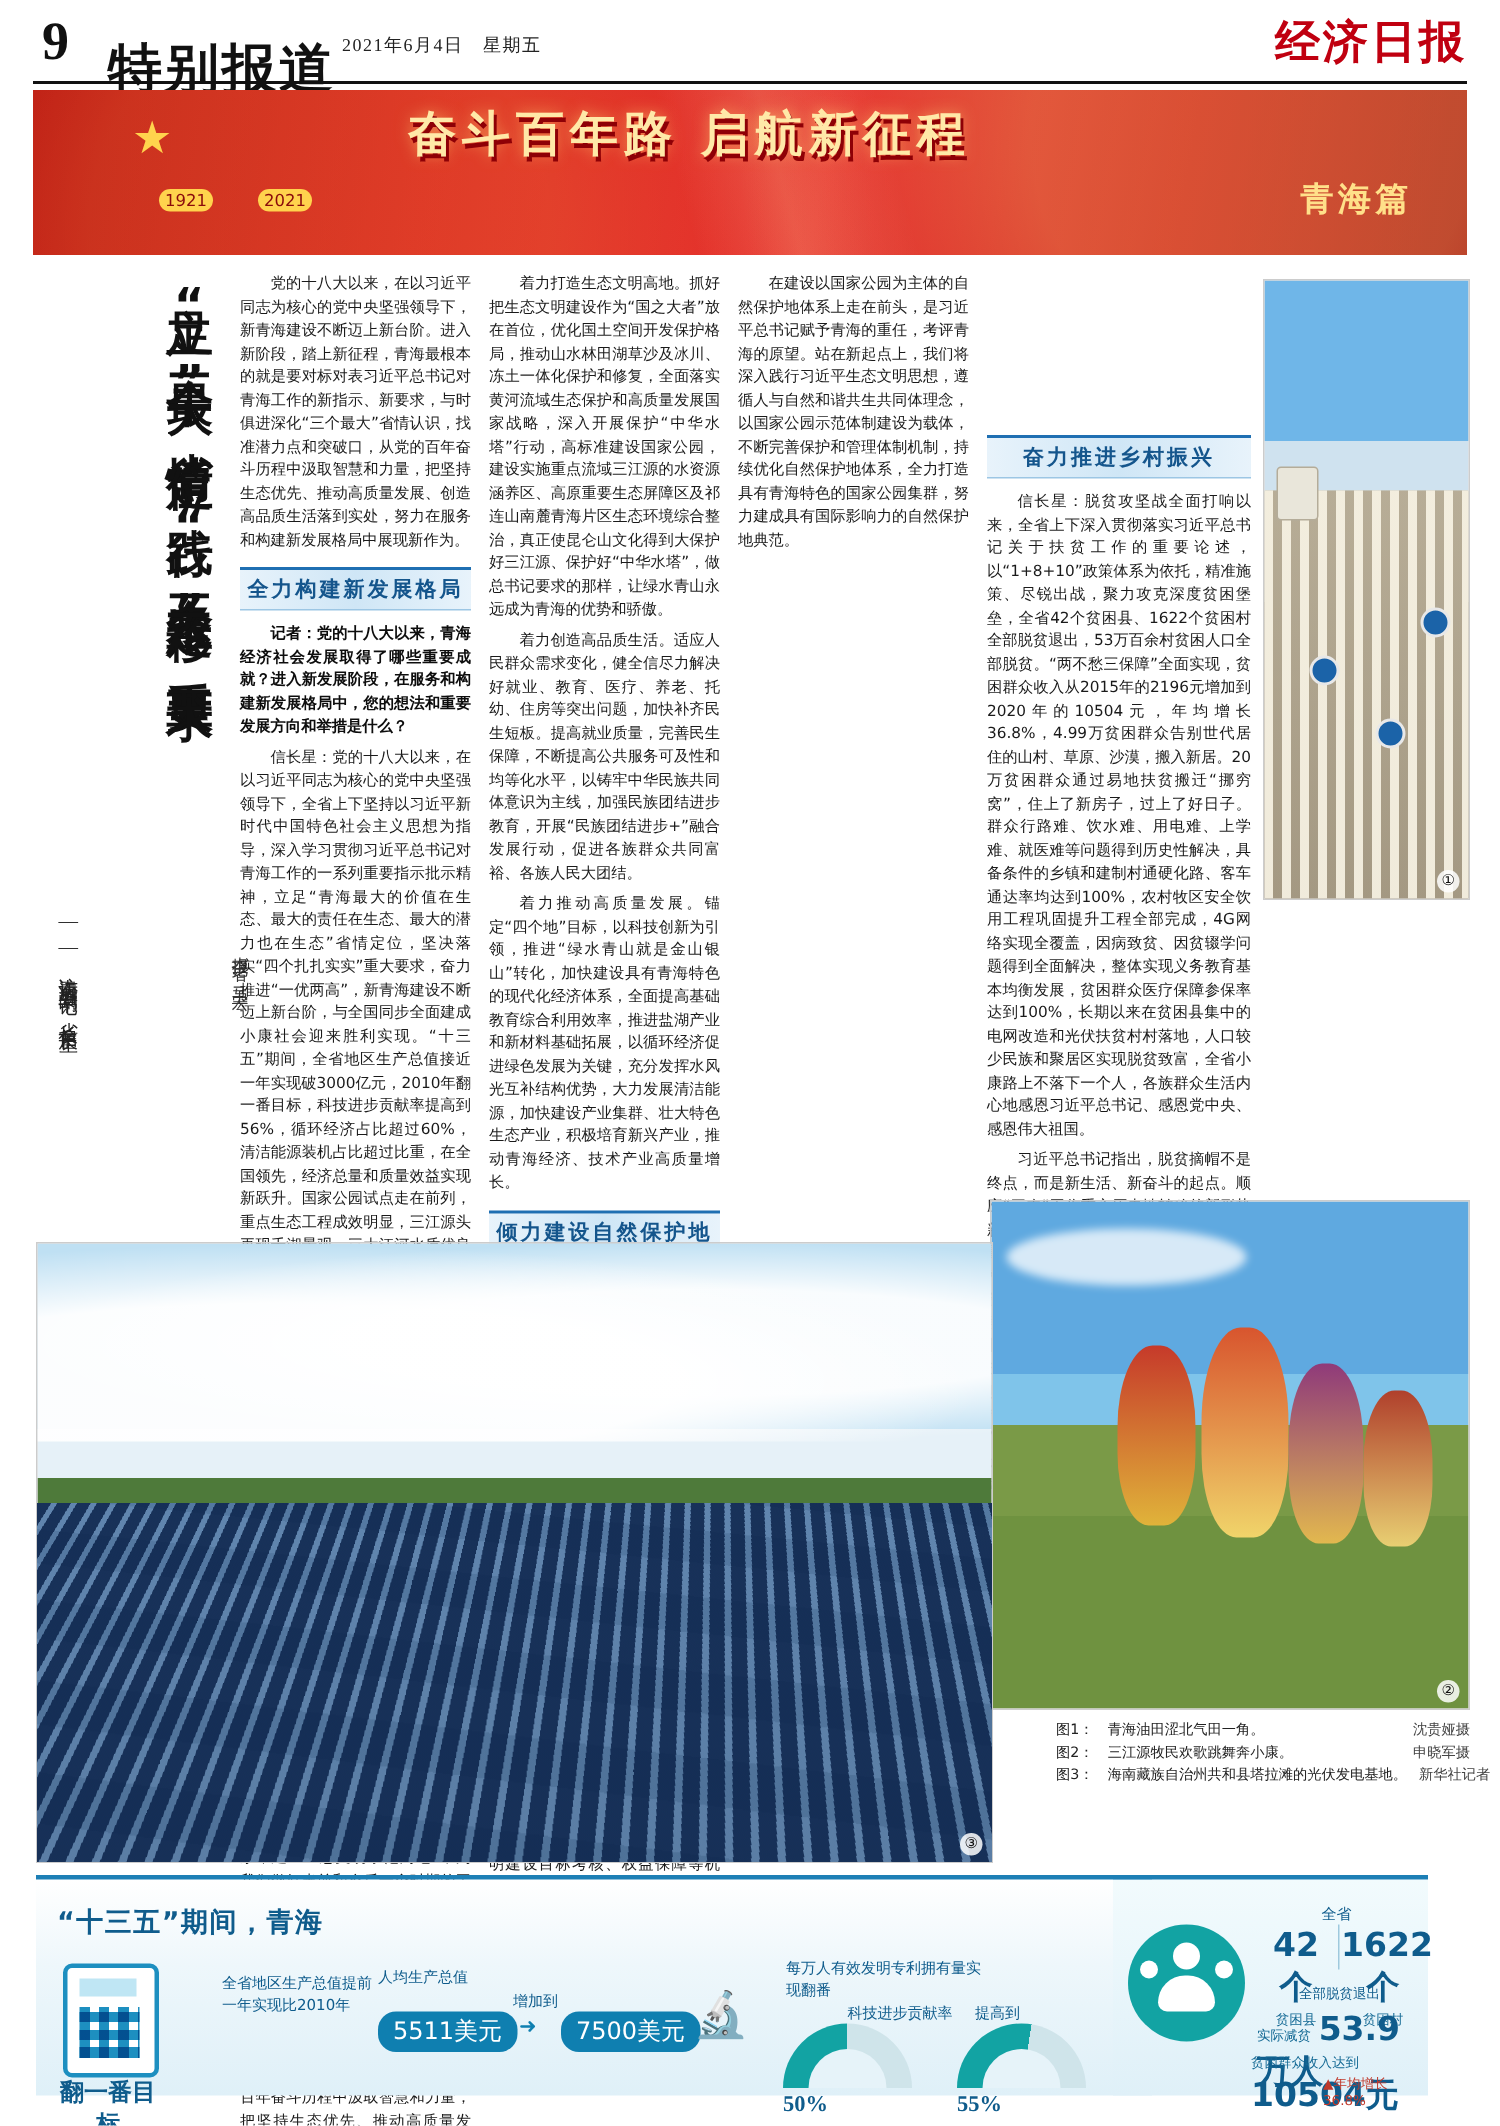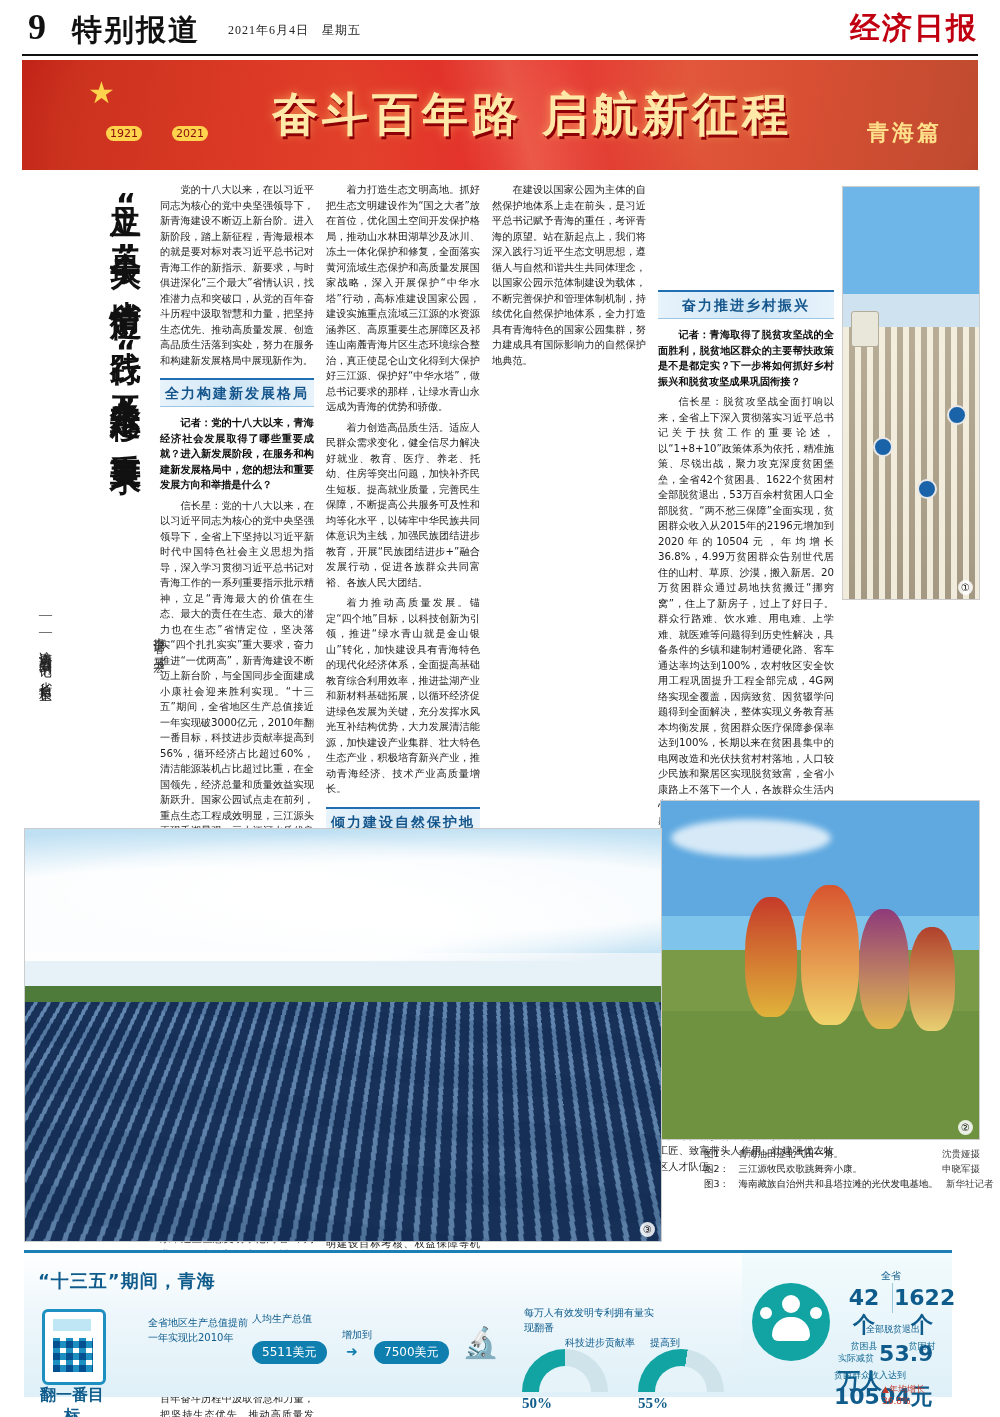--- a/index.html
+++ b/index.html
@@ -9,21 +9,21 @@
     font-family:"Liberation Serif",serif;
     color:#111;
     position:relative;
     overflow:hidden;
   }
   .page{position:relative;width:1000px;height:1417px;}
 
   
   .masthead{position:absolute;left:0;top:0;width:1000px;height:60px;}
   .pagenum{position:absolute;left:28px;top:6px;font-size:36px;font-weight:bold;font-family:"Liberation Serif",serif;}
-  .section-title{position:absolute;left:72px;top:10px;font-size:30px;font-weight:bold;letter-spacing:2px;font-family:"DejaVu Sans",sans-serif;}
+  .section-title{position:absolute;left:72px;top:22px;font-size:36px;font-weight:bold;letter-spacing:2px;font-family:"DejaVu Sans",sans-serif;}
   .dateline{position:absolute;left:228px;top:22px;font-size:12px;color:#222;letter-spacing:1px;}
   .paper-name{position:absolute;right:22px;top:8px;font-size:30px;font-weight:bold;color:#c00010;letter-spacing:2px;font-family:"DejaVu Sans",sans-serif;}
   .rule{position:absolute;left:22px;top:54px;width:956px;height:2px;background:#111;}
 
   
   .banner{position:absolute;left:22px;top:60px;width:956px;height:110px;
     background:linear-gradient(100deg,#b3000a 0%,#d4101a 28%,#e4232a 55%,#c5060f 80%,#9c0008 100%);
     overflow:hidden;}
   .banner:before{content:"";position:absolute;left:0;top:0;width:100%;height:100%;
     background:
@@ -31,21 +31,21 @@
       radial-gradient(circle at 20% 85%, rgba(255,190,80,.25) 0 20%, rgba(255,190,80,0) 48%);}
   .ribbon{position:absolute;left:0;top:0;width:100%;height:100%;
     background:linear-gradient(75deg,rgba(255,255,255,0) 45%,rgba(255,230,170,.20) 52%,rgba(255,255,255,0) 60%);}
   .emblem{position:absolute;left:58px;top:14px;width:170px;height:82px;}
   .emblem .num100{position:absolute;left:18px;top:6px;font-size:58px;font-weight:bold;color:#ffd34d;
     font-family:"DejaVu Sans",sans-serif;letter-spacing:-3px;text-shadow:0 2px 2px rgba(90,0,0,.5);}
   .emblem .yr{position:absolute;font-size:11px;color:#8a0b0b;background:#ffd34d;border-radius:10px;padding:1px 4px;font-family:"DejaVu Sans",sans-serif;}
   .emblem .yr1{left:26px;top:52px;}
   .emblem .yr2{left:92px;top:52px;}
   .emblem .star{position:absolute;left:8px;top:4px;width:34px;height:34px;color:#ffd34d;font-size:30px;line-height:30px;}
-  .banner-title{position:absolute;left:250px;top:24px;font-size:46px;font-weight:bold;color:#ffe9a8;
+  .banner-title{position:absolute;left:250px;top:8px;font-size:32px;font-weight:bold;color:#ffe9a8;
     font-family:"DejaVu Sans",sans-serif;letter-spacing:4px;
     text-shadow:2px 3px 0 #8e0006, 0 0 10px rgba(255,220,120,.6);}
   .banner-sub{position:absolute;right:36px;top:58px;font-size:22px;font-weight:bold;color:#ffe08a;
     font-family:"DejaVu Sans",sans-serif;letter-spacing:3px;}
 
   
   .headline-box{position:absolute;left:24px;top:176px;width:128px;height:740px;}
   .headline{position:absolute;left:8px;top:4px;width:112px;height:660px;
     writing-mode:vertical-rl;text-orientation:upright;
     font-size:31px;font-weight:bold;line-height:1.22;letter-spacing:3px;
@@ -119,21 +119,21 @@
   .info-title{position:absolute;left:14px;top:16px;font-size:18px;font-weight:bold;color:#0f5c8c;
     font-family:"DejaVu Sans",sans-serif;letter-spacing:1px;}
   .calc{position:absolute;left:18px;top:56px;width:58px;height:70px;border:3px solid #1d8fc0;border-radius:6px;background:#fff;}
   .calc .scr{position:absolute;left:8px;top:7px;width:38px;height:12px;background:#bfe6f4;}
   .calc .keys{position:absolute;left:8px;top:26px;width:40px;height:34px;
     background:repeating-linear-gradient(90deg,#1d8fc0 0 7px,#fff 7px 13px),
                repeating-linear-gradient(0deg,#1d8fc0 0 7px,#fff 7px 12px);background-blend-mode:multiply;}
   .calc-label{position:absolute;left:10px;top:132px;width:76px;text-align:center;font-size:16px;font-weight:bold;color:#0f5c8c;font-family:"DejaVu Sans",sans-serif;}
   .info-item{position:absolute;font-family:"DejaVu Sans",sans-serif;}
   .lbl-sm{font-size:10px;color:#0f5c8c;line-height:1.5;}
-  .pill{display:inline-block;background:#0f7fb0;color:#fff;border-radius:12px;padding:3px 10px;font-size:12px;}
+  .pill{display:inline-block;background:#0f7fb0;color:#fff;border-radius:12px;padding:3px 10px;font-size:16px;}
   .arrow{display:inline-block;color:#0f7fb0;font-size:14px;margin:0 4px;}
   .gauge{position:absolute;width:86px;height:44px;}
   .gauge .arc{position:absolute;left:0;top:0;width:86px;height:43px;border-radius:86px 86px 0 0;
     background:conic-gradient(from 270deg at 50% 100%, #12a3a3 0deg 90deg, #cfe4ea 90deg 180deg);}
   .gauge .arc.g2{background:conic-gradient(from 270deg at 50% 100%, #12a3a3 0deg 99deg, #cfe4ea 99deg 180deg);}
   .gauge .hole{position:absolute;left:17px;top:17px;width:52px;height:26px;border-radius:52px 52px 0 0;background:#e6f3f9;}
   .gauge .val{position:absolute;left:0;top:46px;width:86px;font-size:15px;font-weight:bold;color:#0f5c8c;}
 
   
   .stats{position:absolute;left:742px;top:1250px;width:210px;height:144px;
@@ -194,21 +194,20 @@
     <p class="q">记者：青海省力推进三江源国家公园体制试点，着力构建以国家公园为主体的自然保护地体系，目前成效和工作进展如何？</p>
     <p>信长星：近年来，在习近平总书记亲自部署、亲自推动下，我们坚持以生态优先理念引领一体推进国家公园体制改革和绿色发展，开创性地建立运行制度体系，生态保护和修复力度不断加大，形成了国家公园和自然保护地的保护与发展统筹推进格局，充分发挥自然保护地的统调查评估与整合优化，优化后全省自然保护地数量面积增加41万平方公里，其中国家公园面积占自然保护地总面积的52.2%，符合国家的总体保护规划要求。建立国家公园建设试点领域一系列规范性的制度标准体系，设置草原、森林、湿地生态保护公益岗位14.51万个，其中三江源国家公园实现国民“一户一岗”，1.72万牧民成为牧民管护员，由草原利用者变为保护者、共建共治共享的机制逐步健全。建立生态文明建设目标考核、权益保障等机制，构建“天空地一体化”生态环境监测网络，在生态优先的监督体系统里的规范有序，建立科技成果转化平台，推动科研院所科研成果的加大投入力度，建设创新支撑调整生态文明示范高地，加大三江源综合示范节点的管护人才队伍建设。</p>
   </div>
 
   <div class="col col3">
     <p>在建设以国家公园为主体的自然保护地体系上走在前头，是习近平总书记赋予青海的重任，考评青海的原望。站在新起点上，我们将深入践行习近平生态文明思想，遵循人与自然和谐共生共同体理念，以国家公园示范体制建设为载体，不断完善保护和管理体制机制，持续优化自然保护地体系，全力打造具有青海特色的国家公园集群，努力建成具有国际影响力的自然保护地典范。</p>
   </div>
 
   <div class="col col4">
     <div class="sub-banner">奋力推进乡村振兴</div>
-    <p class="q">记者：青海取得了脱贫攻坚战的全面胜利，脱贫地区群众的主要帮扶政策是不是都定实？下一步将如何抓好乡村振兴和脱贫攻坚成果巩固衔接？</p>
     <p>信长星：脱贫攻坚战全面打响以来，全省上下深入贯彻落实习近平总书记关于扶贫工作的重要论述，以“1+8+10”政策体系为依托，精准施策、尽锐出战，聚力攻克深度贫困堡垒，全省42个贫困县、1622个贫困村全部脱贫退出，53万百余村贫困人口全部脱贫。“两不愁三保障”全面实现，贫困群众收入从2015年的2196元增加到2020年的10504元，年均增长36.8%，4.99万贫困群众告别世代居住的山村、草原、沙漠，搬入新居。20万贫困群众通过易地扶贫搬迁“挪穷窝”，住上了新房子，过上了好日子。群众行路难、饮水难、用电难、上学难、就医难等问题得到历史性解决，具备条件的乡镇和建制村通硬化路、客车通达率均达到100%，农村牧区安全饮用工程巩固提升工程全部完成，4G网络实现全覆盖，因病致贫、因贫辍学问题得到全面解决，整体实现义务教育基本均衡发展，贫困群众医疗保障参保率达到100%，长期以来在贫困县集中的电网改造和光伏扶贫村村落地，人口较少民族和聚居区实现脱贫致富，全省小康路上不落下一个人，各族群众生活内心地感恩习近平总书记、感恩党中央、感恩伟大祖国。</p>
     <p>习近平总书记指出，脱贫摘帽不是终点，而是新生活、新奋斗的起点。顺应“三农”工作重心历史性转移的新形势新要求，我们将深入践行习近平总书记重要指示精神，大力实施脱贫攻坚精神，坚定基本、聚焦发力，推进巩固脱贫成果和乡村振兴有效衔接，健全涉及群众人才、人力和人和的社会主义新乡村。一是抓好帮扶政策衔接，严格执行5年过渡期安排，健全防止返贫动态监测和帮扶机制，继续强化易地扶贫搬迁后续扶持，坚决将脱贫攻坚成果巩固住、拓展好。二是抓好乡村建设行动，大力推进高原乡村建设行动，发挥好“百乡千村”示范带动作用，持续改善乡村基层设施条件，推动城乡基本公共服务均等化，确保城乡融合发展见实效。三是抓好人才队伍建设，健全基层农技人才和“三区”工作队、驻陇村农业技人才尤精乡村，更好发挥农村能人、工匠、致富带头人作用，壮建强优农牧区人才队伍。</p>
   </div>
 
   <div class="photo photo1">
     <div class="p1-pipes"></div>
     <div class="p1-tank"></div>
     <div class="p1-valve" style="left:30px;top:250px;"></div>
     <div class="p1-valve" style="left:74px;top:292px;"></div>
     <div class="p1-valve" style="left:104px;top:218px;"></div>

